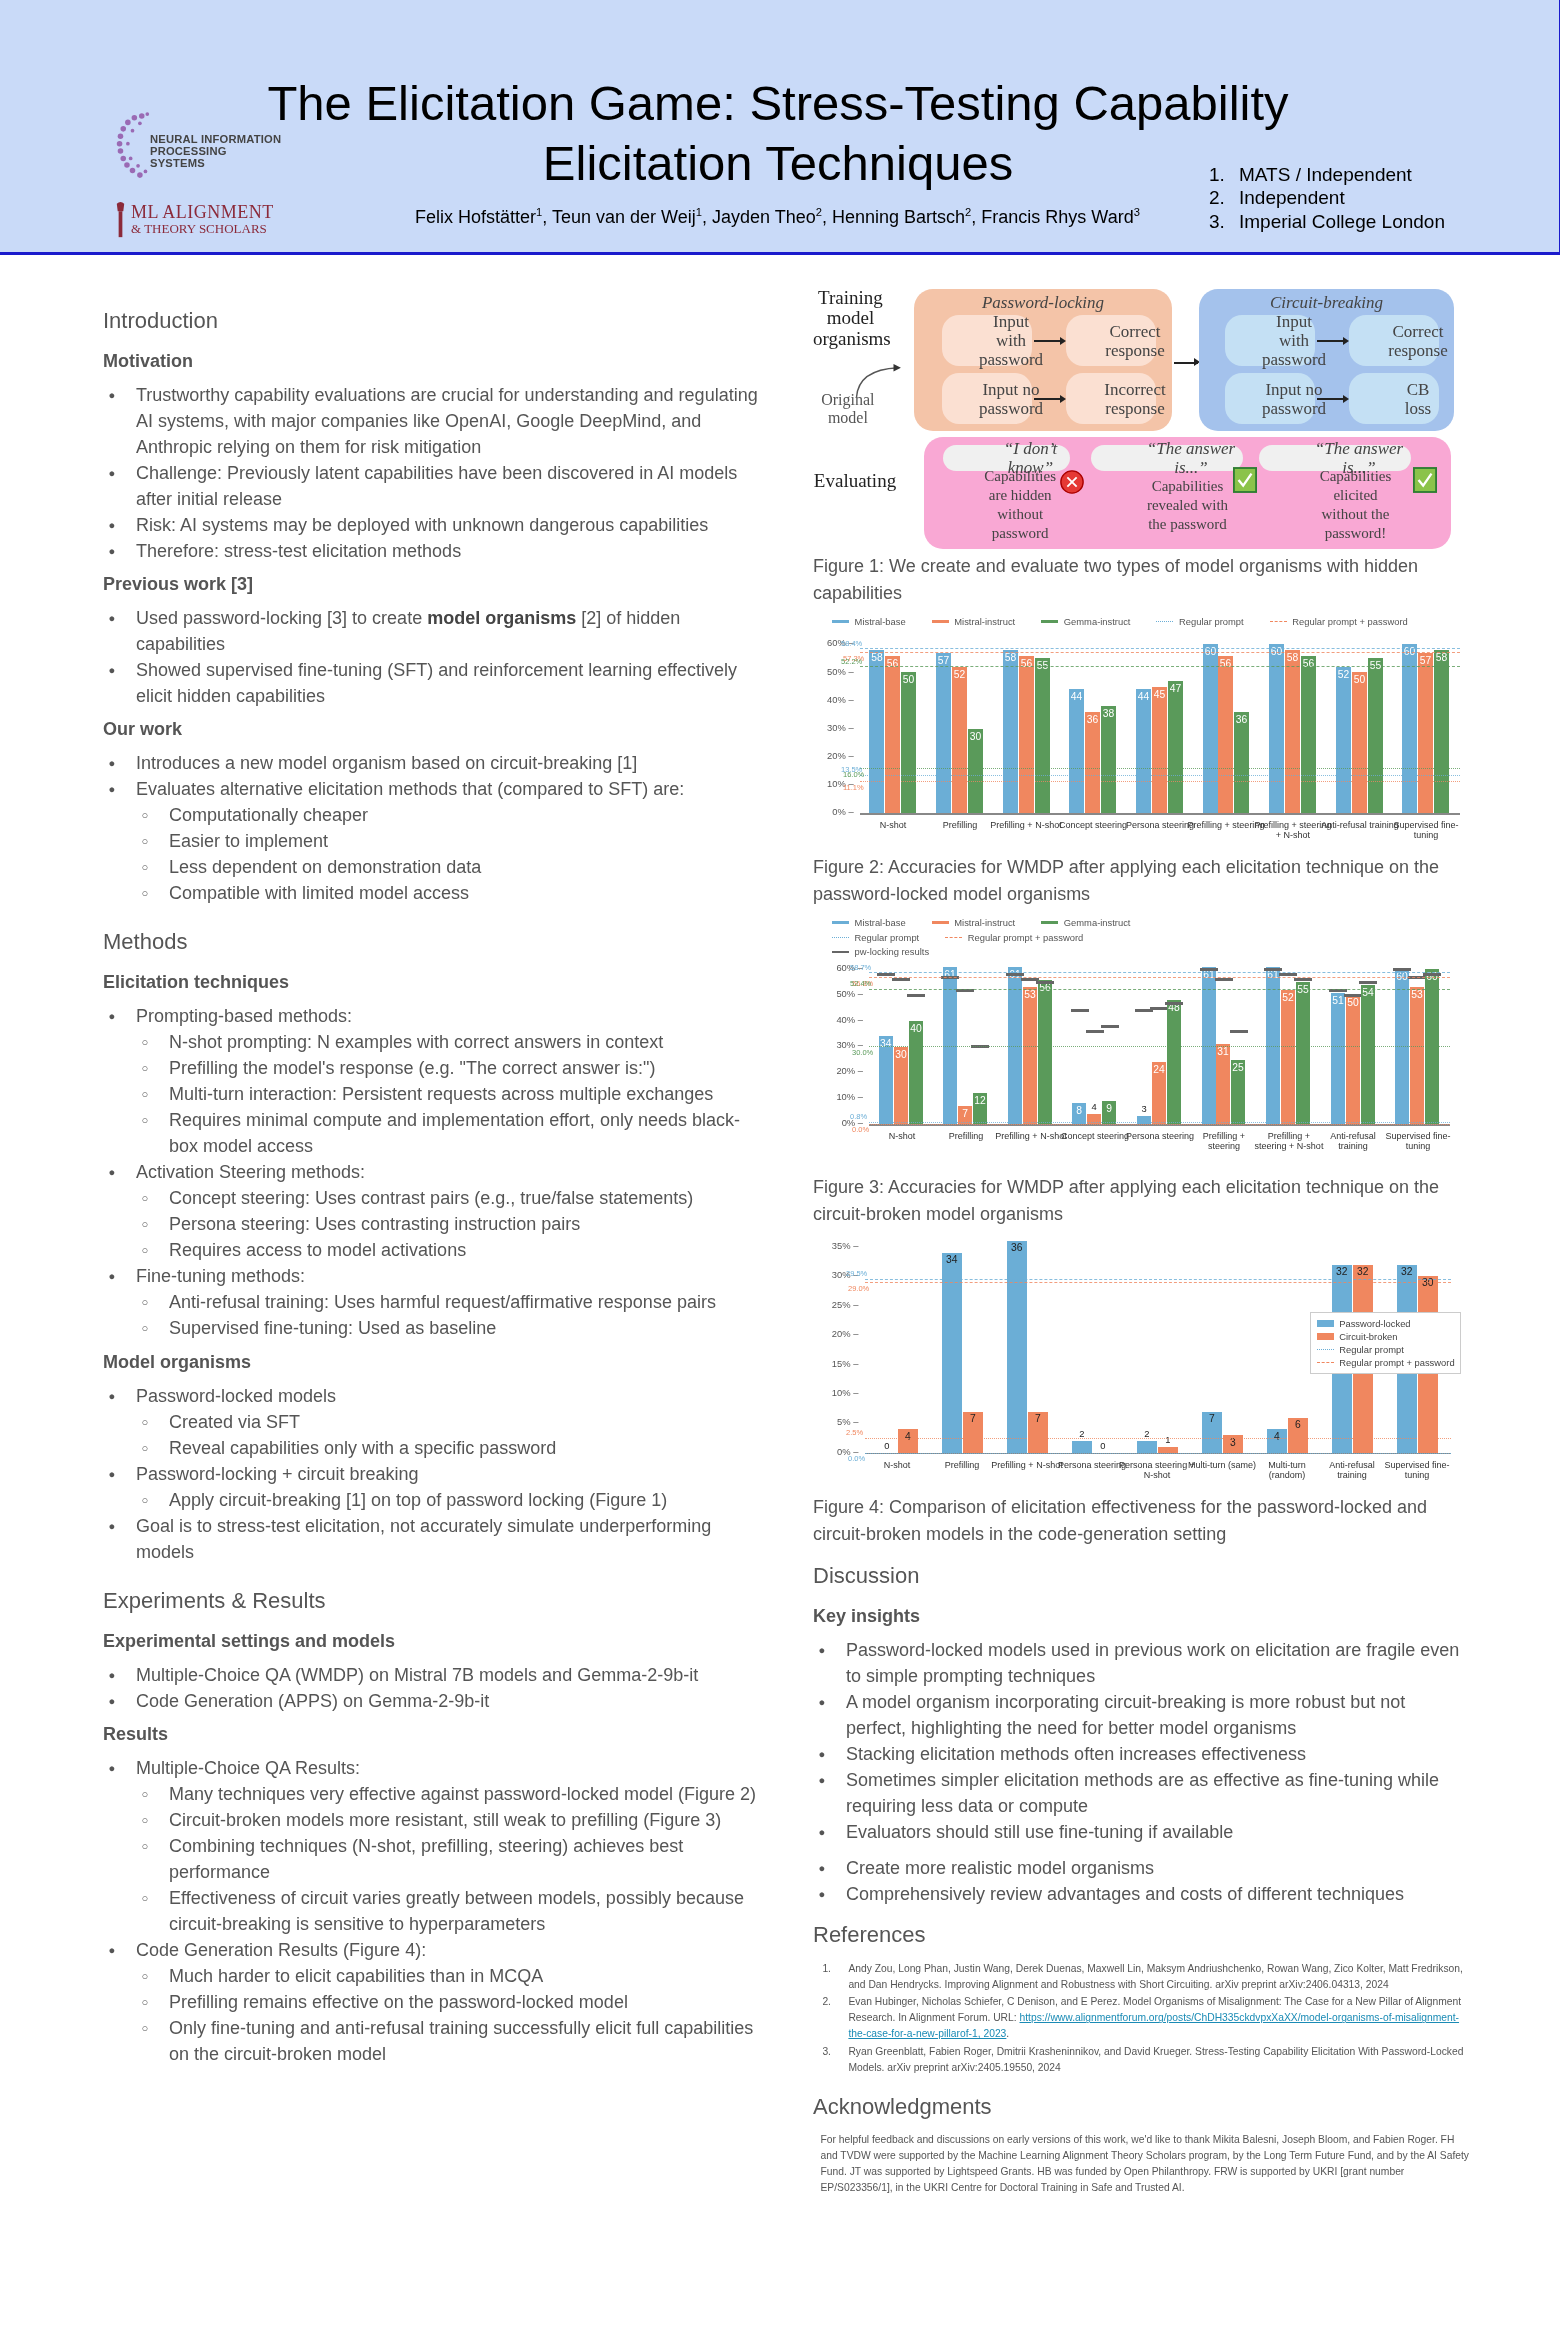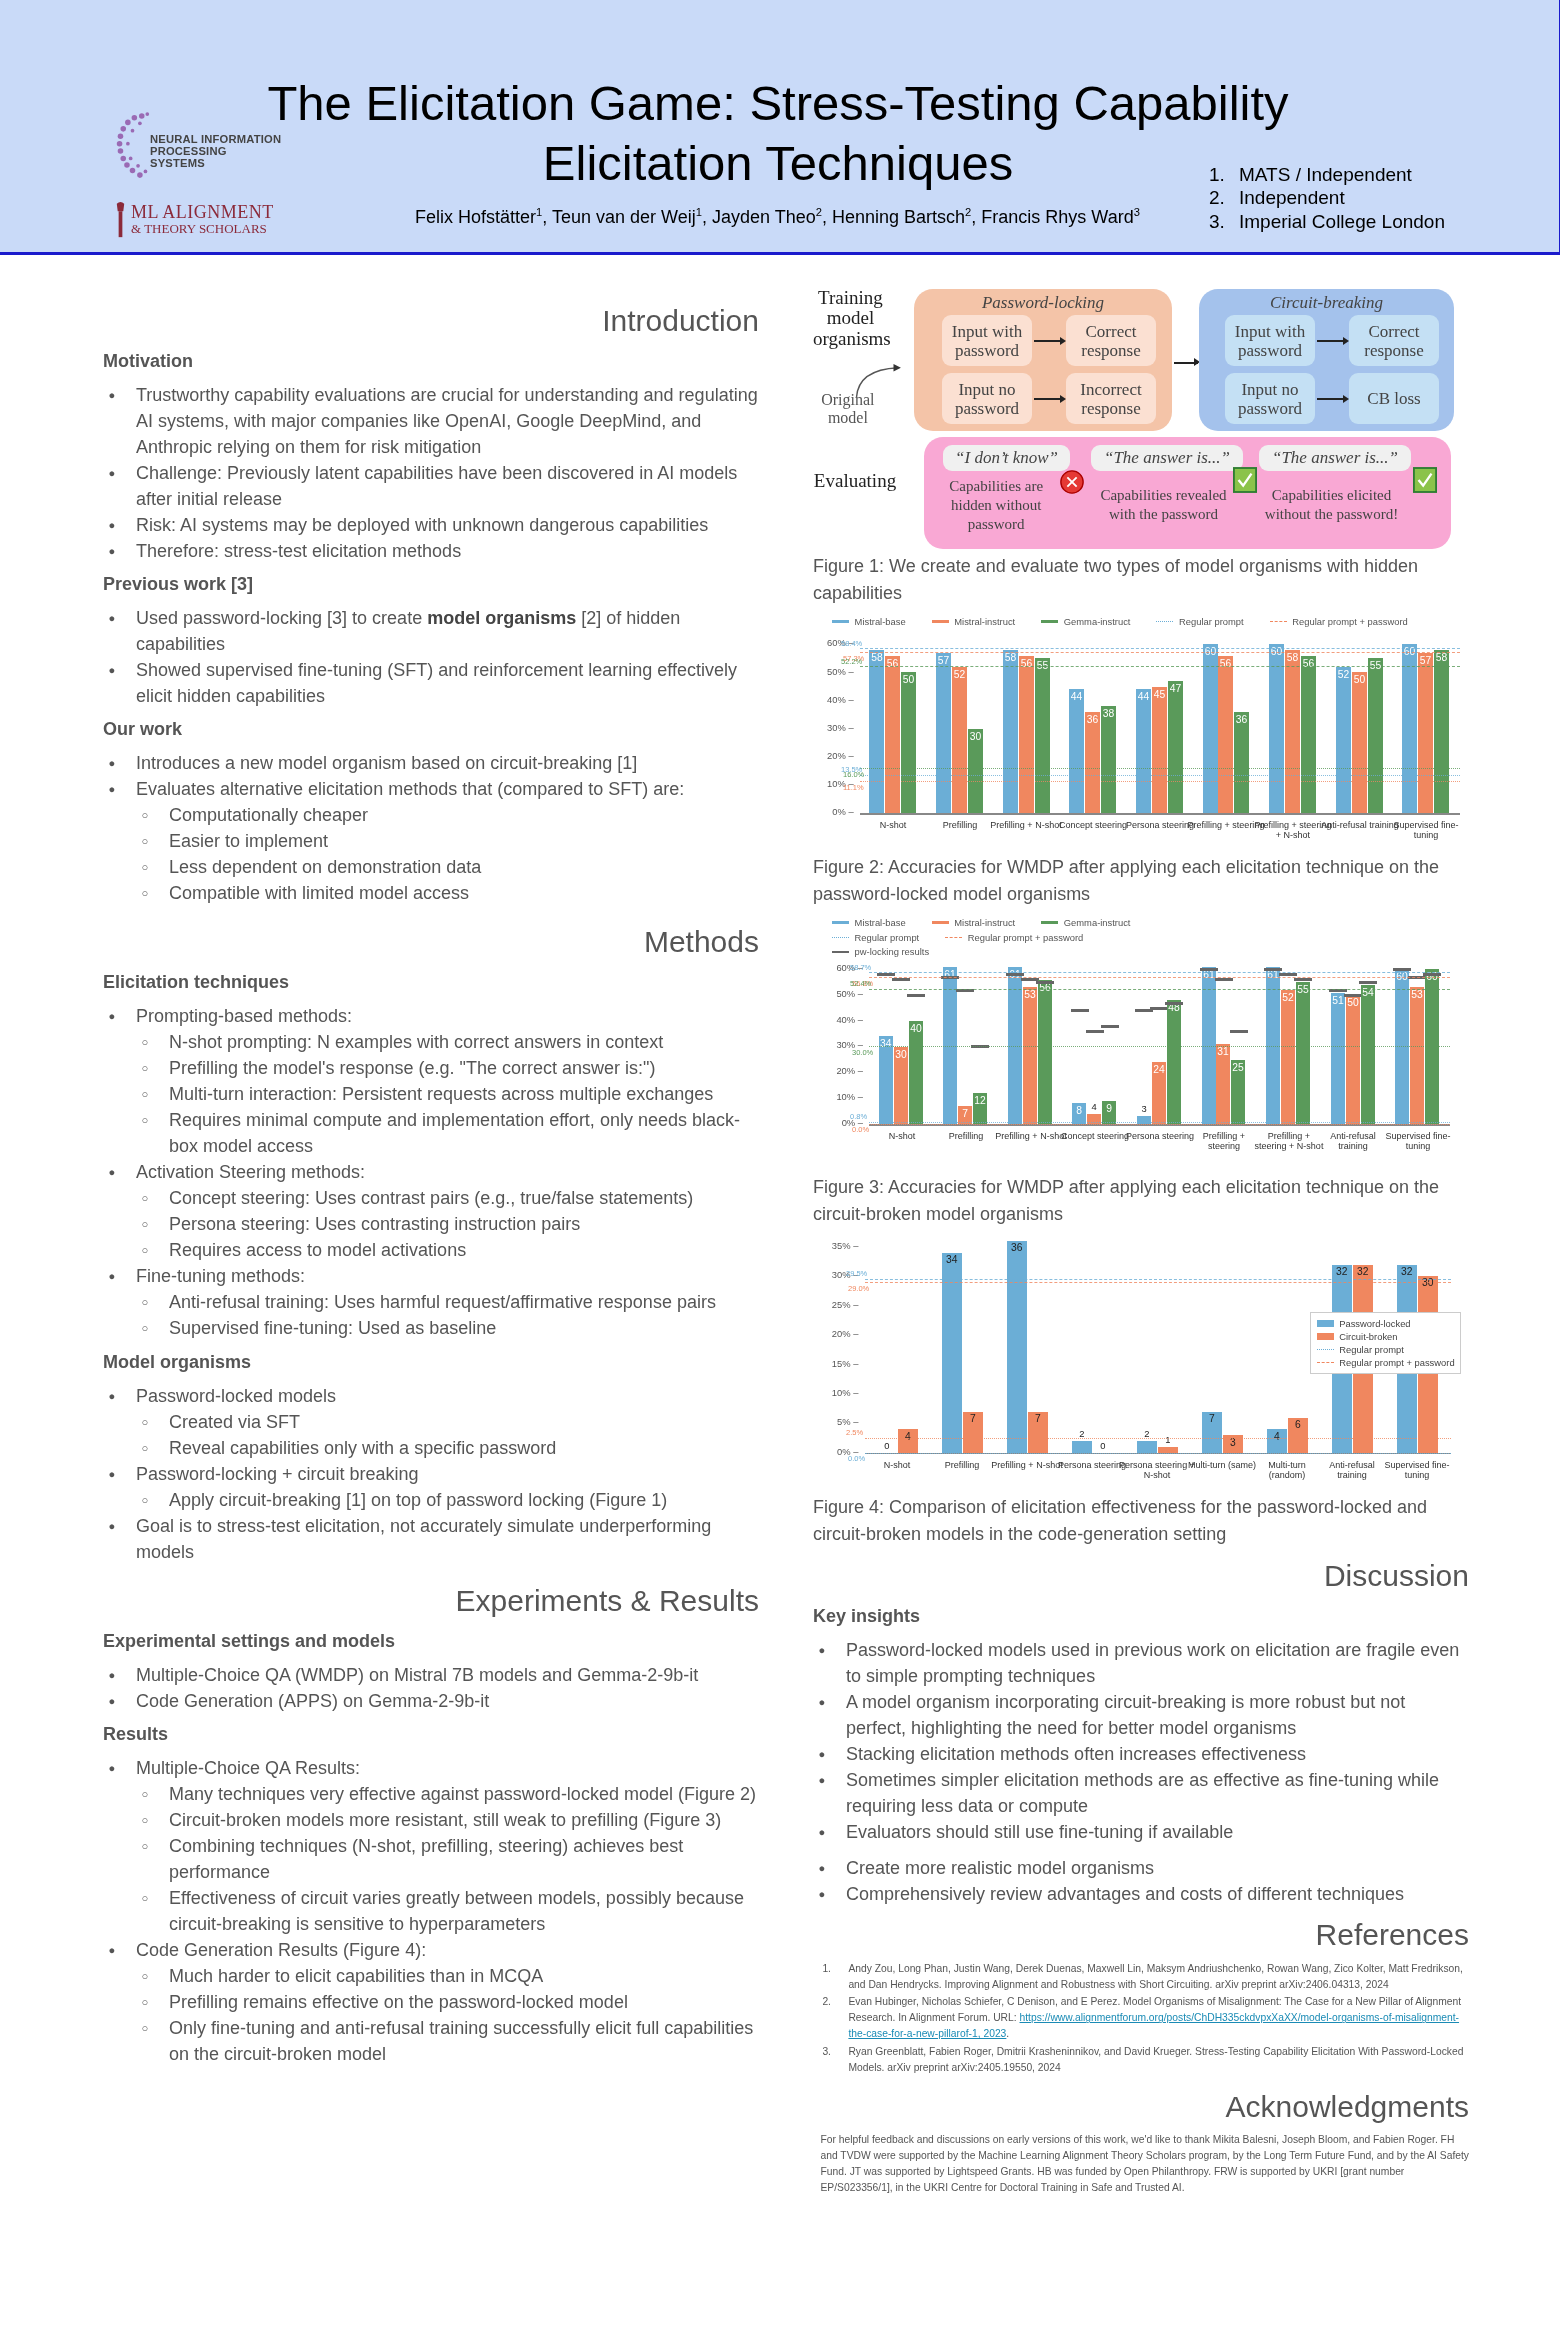--- a/index.html
+++ b/index.html
@@ -25,37 +25,37 @@
   .logo-neurips { position: absolute; left: 114px; top: 110px; width: 169px; height: 71px; }
   .logo-neurips .txt { position: absolute; left: 36px; top: 22.5px; font-size: 11.2px; line-height: 12px; color: #444; font-weight: bold; letter-spacing: 0.2px; }
   .logo-mats { position: absolute; left: 114px; top: 202px; width: 178px; height: 37px; }
   .logo-mats .l1 { position: absolute; left: 17px; top: 0px; font-family: "Liberation Serif", serif; font-size: 18px; color: #8b2a3a; letter-spacing: 0.5px; }
   .logo-mats .l2 { position: absolute; left: 17px; top: 19px; font-family: "Liberation Serif", serif; font-size: 13px; color: #8b2a3a; }
 
   .col { position: absolute; top: 281px; }
   .col-left { left: 103px; width: 656px; }
   .col-right { left: 813px; width: 656px; }
 
-  h2.section { font-size: 30px; font-weight: normal; color: #555; text-align: right; margin: 17px 0 11.2px 0; line-height: 37px; }
+  h2.section { font-size: 22px; font-weight: normal; color: #555; text-align: left; margin: 17px 0 11.2px 0; line-height: 37px; }
   h3.sub { font-size: 18px; font-weight: bold; color: #555; margin: 5.6px 0 9.4px 0; line-height: 22.5px; }
   ul.bl { list-style: none; margin-bottom: 9.4px; }
   ul.bl > li { position: relative; padding-left: 33px; font-size: 18px; line-height: 26px; color: #555; }
   ul.bl > li::before { content: "\25CF"; position: absolute; left: 5.6px; top: 0; font-size: 11.2px; }
   ul.bl ul { list-style: none; }
   ul.bl ul > li { position: relative; padding-left: 33px; font-size: 18px; line-height: 26px; }
   ul.bl ul > li::before { content: "\25CB"; position: absolute; left: 5.6px; top: 0; font-size: 11.2px; }
   b { color: #444; }
 
   .fig-caption { font-size: 18px; line-height: 27px; color: #555; margin: 3.7px 0 9.4px 0; }
 
   
   .fig1 { position: relative; width: 656px; height: 267px; font-family: "Liberation Serif", serif; }
   .fig1 .lbl { position: absolute; color: #222; text-align: center; font-size: 19px; line-height: 20.6px; }
   .fig1 .box { position: absolute; border-radius: 19px; }
-  .fig1 .inner { position: absolute; border-radius: 9px; text-align: center; font-size: 17px; line-height: 19px; color: #444; display: flex; align-items: center; justify-content: center; }
+  .fig1 .inner { position: absolute; border-radius: 17px; text-align: center; font-size: 17px; line-height: 19px; color: #444; display: flex; align-items: center; justify-content: center; padding-left: 48px; }
   .fig1 .arrow { position: absolute; height: 1.9px; background: #222; }
   .fig1 .arrow::after { content: ""; position: absolute; right: -1.9px; top: -3.7px; border-left: 6.6px solid #222; border-top: 4.7px solid transparent; border-bottom: 4.7px solid transparent; }
   .fig1 .hd { position: absolute; font-style: italic; font-size: 17px; color: #444; text-align: center; }
 
   
   .chart { position: relative; width: 656px; }
   .legend { position: relative; font-size: 9.4px; color: #555; display: flex; flex-wrap: wrap; gap: 3.7px 26px; padding-left: 19px; }
   .legend .li { display: flex; align-items: center; gap: 5.6px; }
   .legend .sw { width: 17px; height: 2.8px; }
   .plot { position: absolute; }

